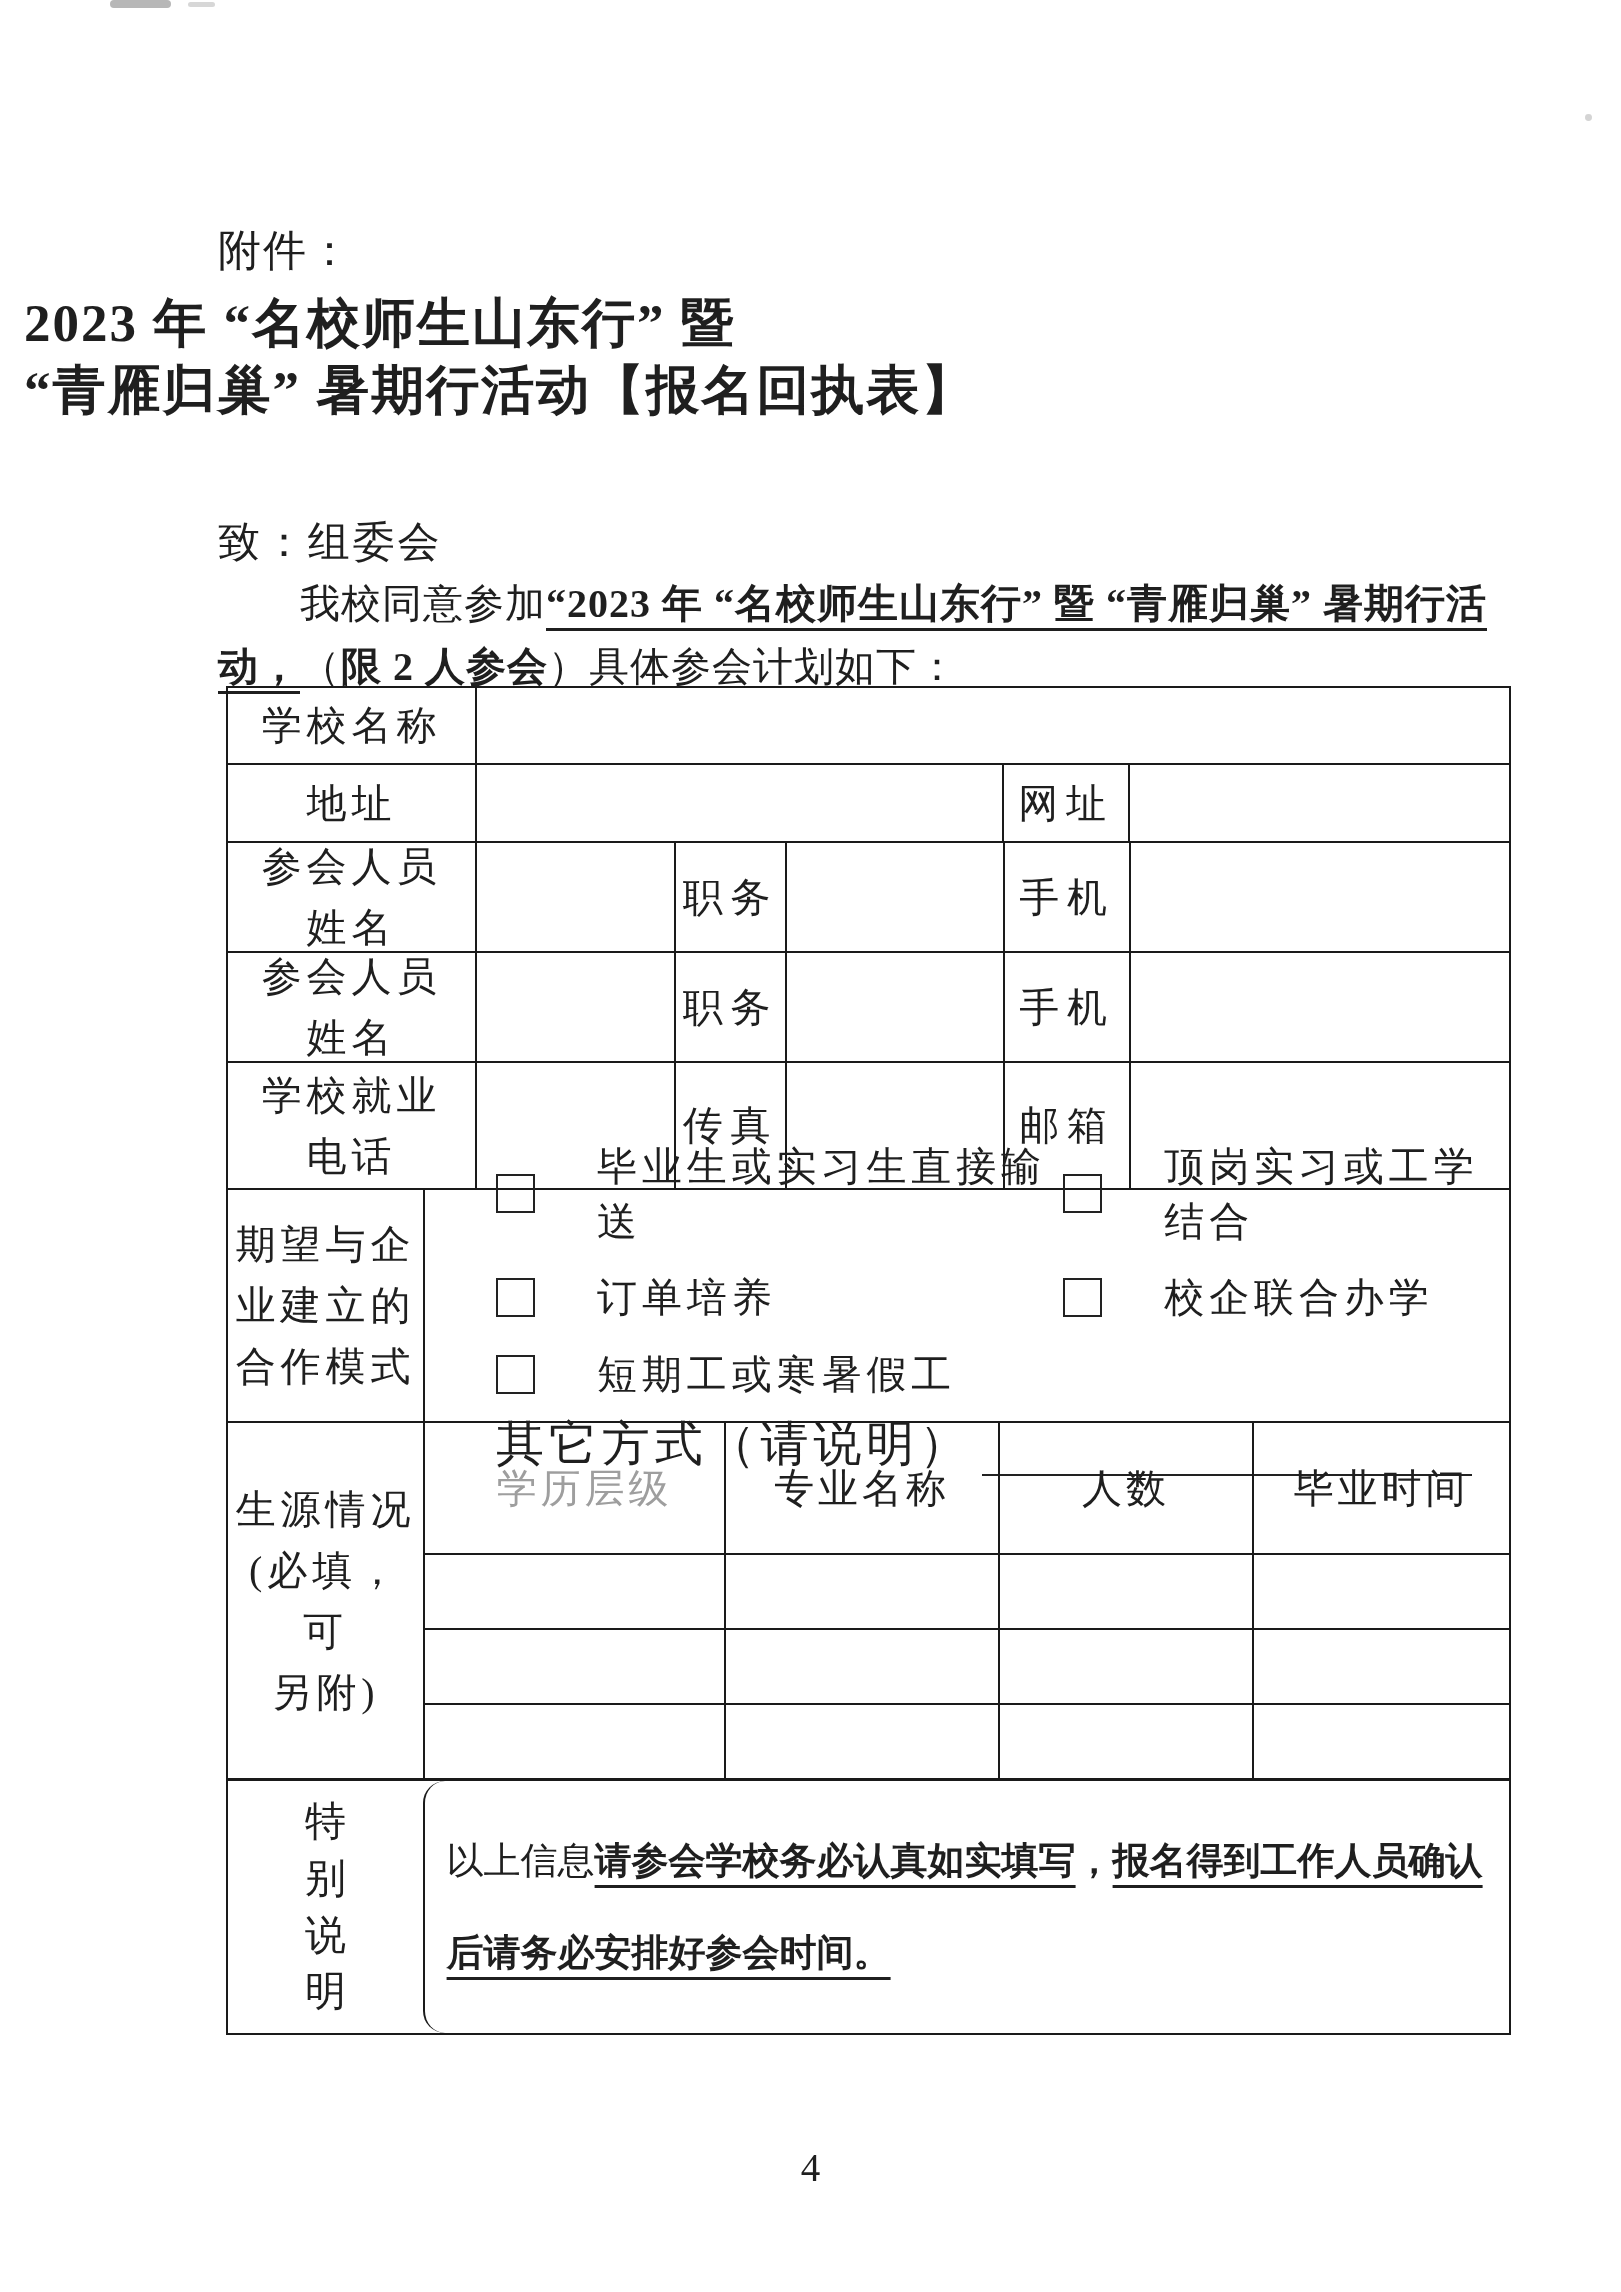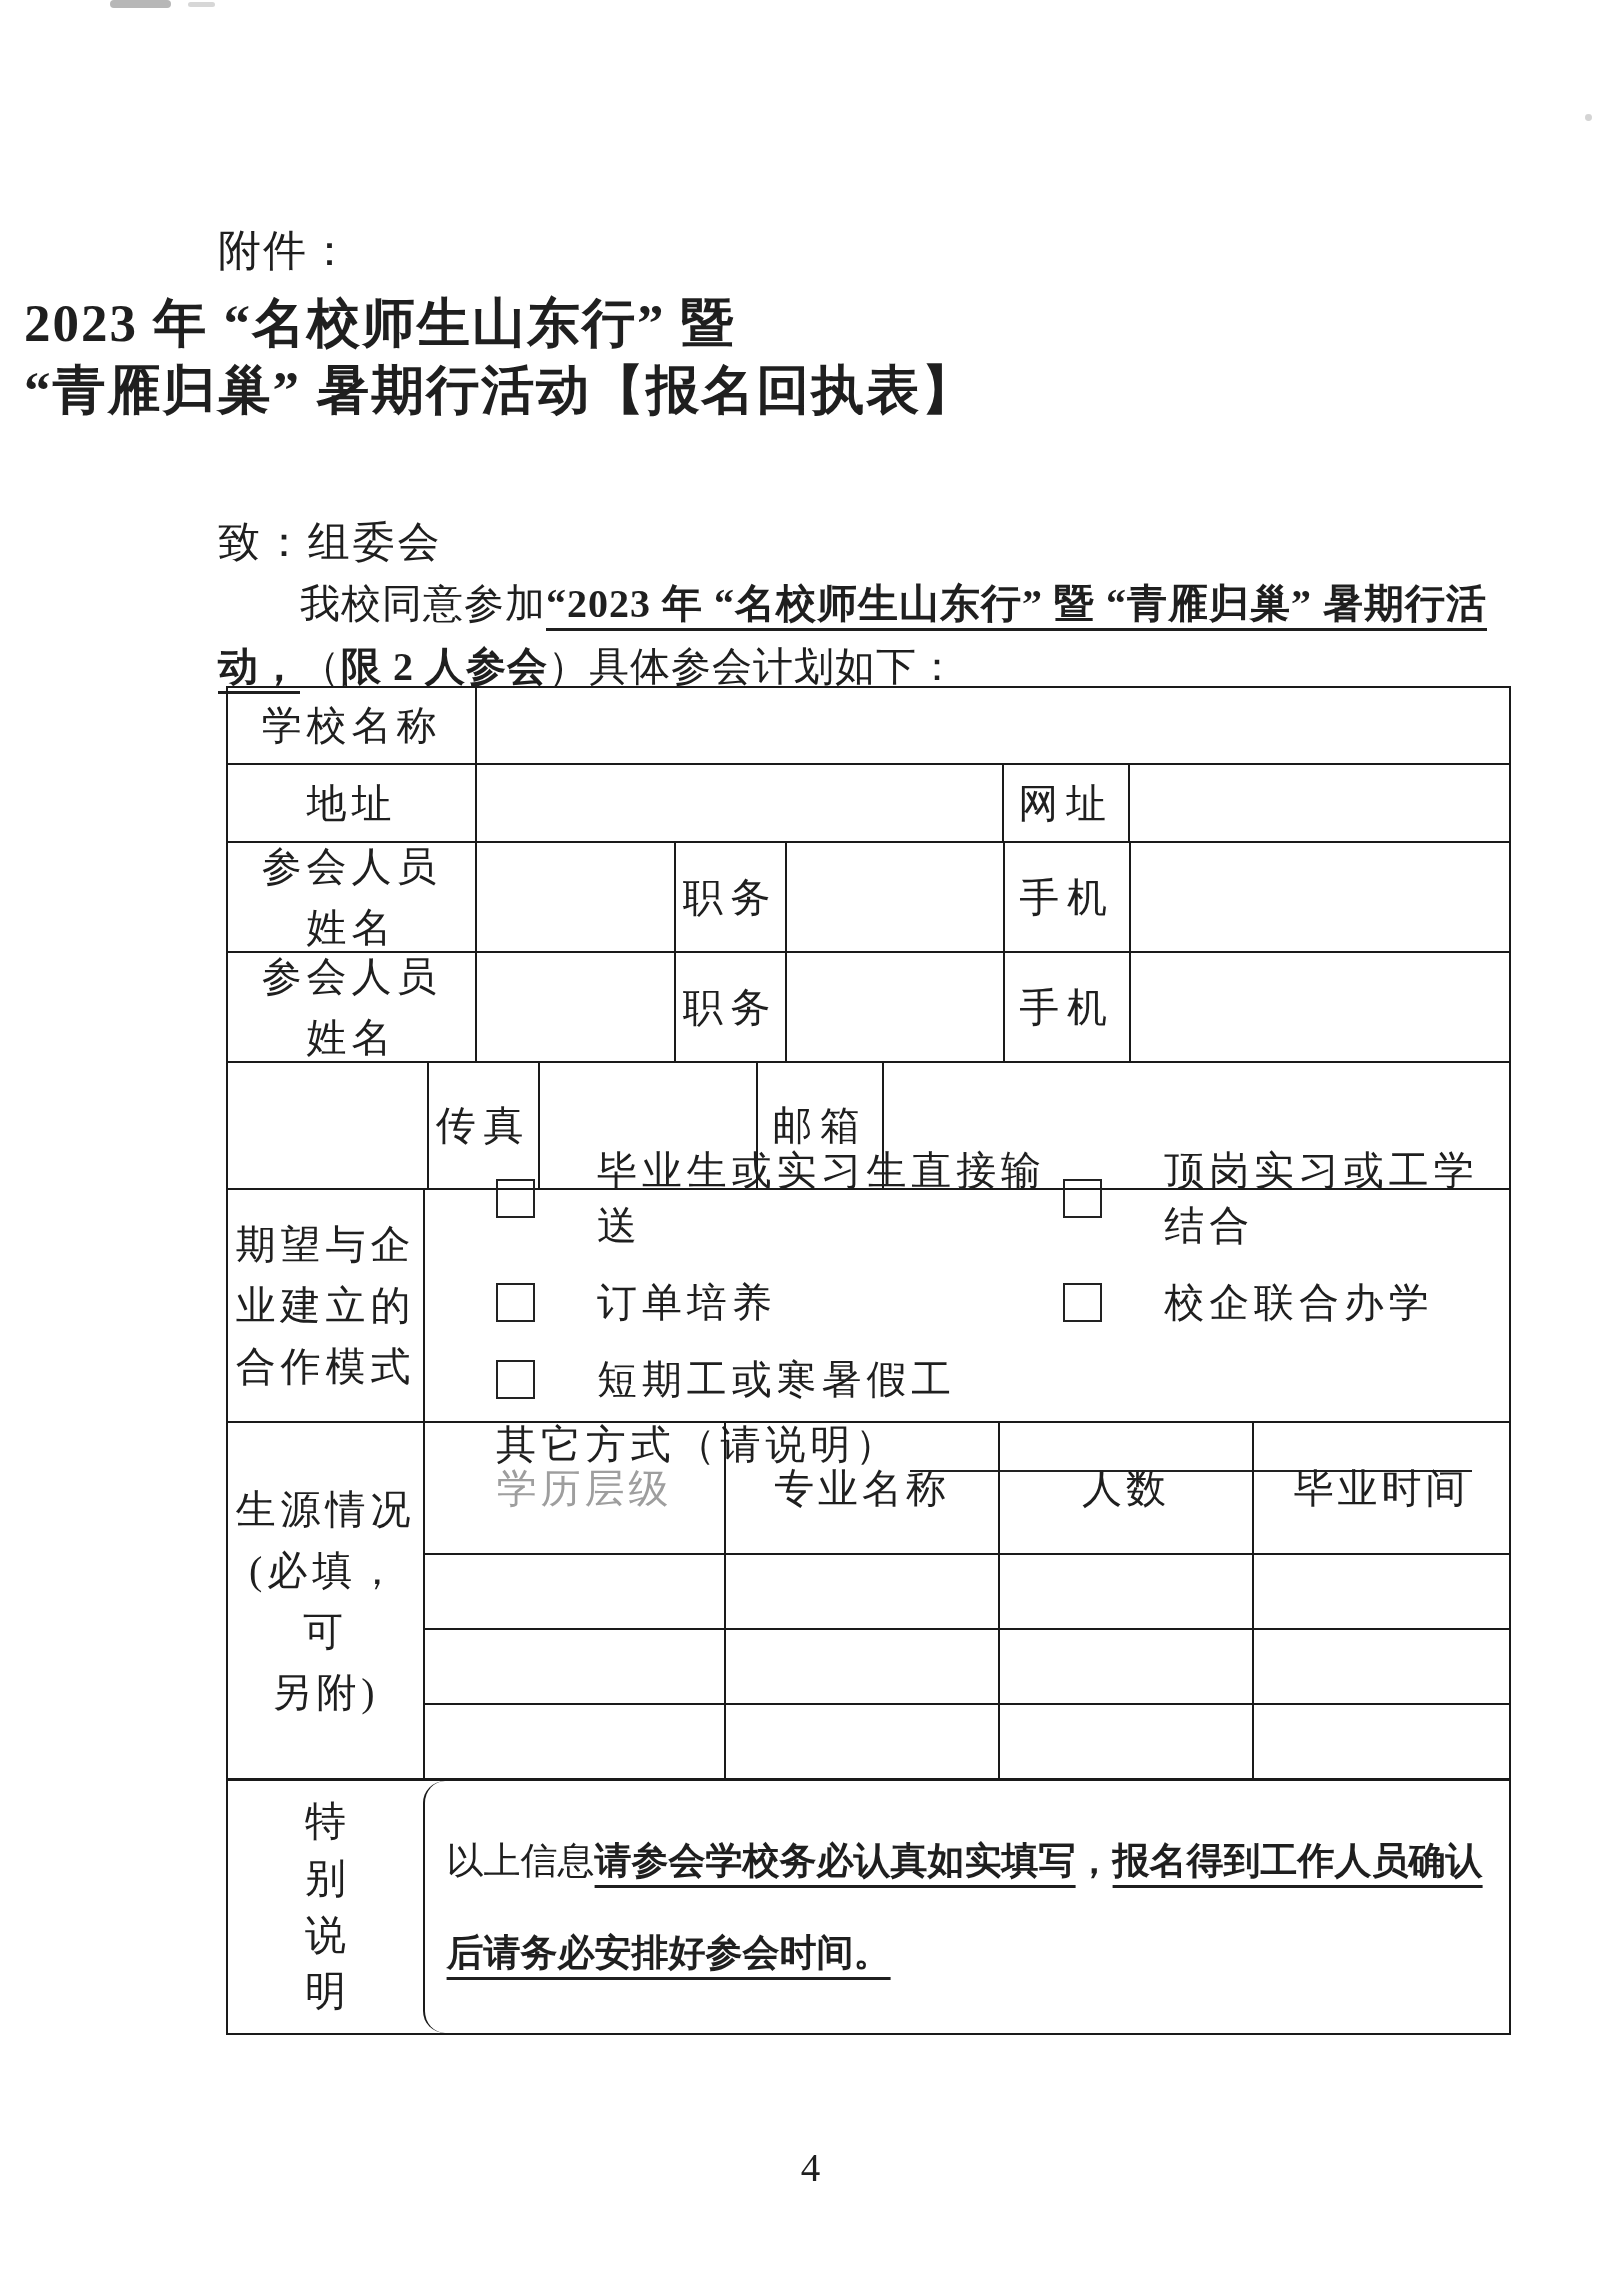--- a/index.html
+++ b/index.html
@@ -47,21 +47,21 @@
   .caddr { flex: 0 0 527px; } .cls { flex: 0 0 195px; }
 
   
   .coop { flex: 1 1 auto; flex-direction: column; align-items: stretch;
           justify-content: center; padding: 15.7px 0 11.8px 71px; }
   .coop-grid { display: grid; grid-template-columns: 56% 44%; row-gap: 21.6px; }
   .coop-item { display: flex; align-items: center; font-size: 40px; }
   .coop-item span.optxt { letter-spacing: 4.9px; margin-left: 33px; }
   .cb { width: 39px; height: 39px; border: 2.9px solid #222; margin-right: 29px; flex: 0 0 39px; }
   .coop-other { display: flex; align-items: flex-end; margin-top: 10px; padding-right: 37px;
-                font-size: 40px; letter-spacing: 4.9px; }
+                font-size: 48px; letter-spacing: 4.9px; }
   .fill-line { flex: 1 1 auto; border-bottom: 2.9px solid #222; height: 11.8px; margin-left: 9.8px; }
 
   
   .students { flex: 1 1 auto; flex-direction: column; align-items: stretch;
               justify-content: flex-start; padding: 0; }
   .srow { display: flex; flex: 0 0 75px; border-top: 2px solid #1a1a1a; }
   .srow.shead { flex: 0 0 130px; border-top: none; }
   .scell { flex: 1 1 auto; border-left: 2px solid #1a1a1a; display: flex; align-items: center;
            justify-content: center; font-size: 40px; letter-spacing: 3.9px; }
   .scell:first-child { border-left: none; padding-left: 20px; }
@@ -131,20 +131,24 @@
         <div>姓名</div>
       </div>
       <div class="fcell cv1"></div>
       <div class="fcell key cpos">职务</div>
       <div class="fcell cv2"></div>
       <div class="fcell key ckey">手机</div>
       <div class="fcell clast"></div>
     </div>
 
     <div class="frow r5">
+      <div class="fcell lab cl">
+        <div>学校就业</div>
+        <div>电话</div>
+      </div>
       <div class="fcell cv1"></div>
       <div class="fcell key cpos">传真</div>
       <div class="fcell cv2"></div>
       <div class="fcell key ckey">邮箱</div>
       <div class="fcell clast"></div>
     </div>
 
     <div class="frow r6">
       <div class="fcell lab cls">
         <div>期望与企</div>

